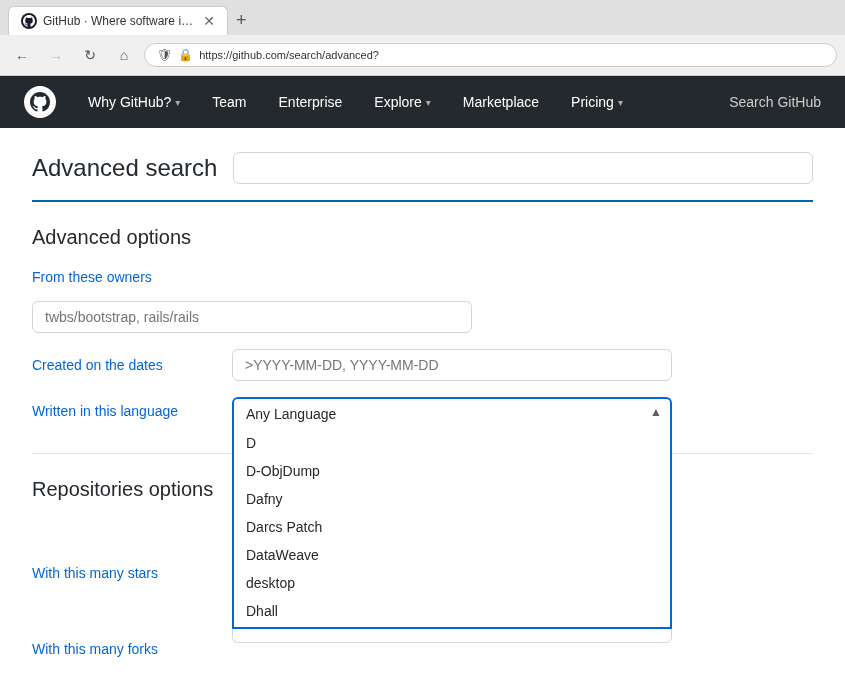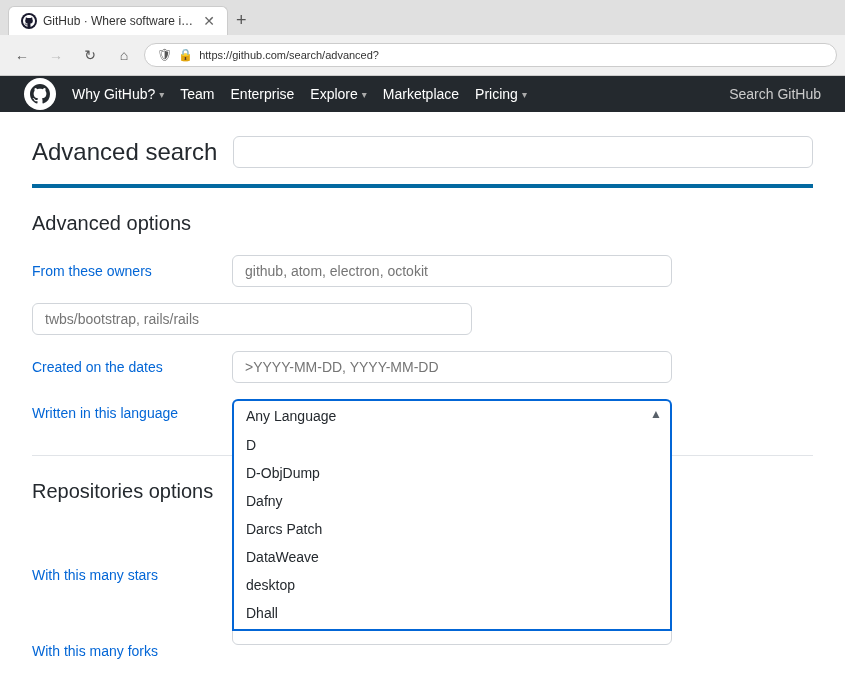--- a/index.html
+++ b/index.html
@@ -89,22 +89,22 @@
     }
     .lock-icon { color: #555; font-size: 12px; }
     .shield-icon { color: #555; font-size: 12px; }
 
     
     .gh-nav {
       background: #24292e;
       padding: 3px 24px;
       display: flex;
       align-items: center;
-      height: 36px;
-      gap: 16px;
+      height: 52px;
+      gap: 32px;
     }
     .gh-logo {
       width: 32px; height: 32px;
       background: #fff;
       border-radius: 50%;
       display: flex; align-items: center; justify-content: center;
       flex-shrink: 0;
     }
     .gh-logo svg { fill: #24292e; }
     .nav-link {
@@ -131,21 +131,21 @@
       padding: 24px 32px;
       max-width: 900px;
     }
 
     .advanced-search-header {
       display: flex;
       align-items: center;
       gap: 16px;
       margin-bottom: 24px;
       padding-bottom: 16px;
-      border-bottom: 4px solid #0369a1;
+      border-bottom: 2px solid #0369a1;
     }
     .advanced-search-title {
       font-size: 24px;
       font-weight: 400;
       color: #24292e;
     }
     .search-input-header {
       flex: 1;
       height: 32px;
       border: 1px solid #d1d5da;
@@ -337,21 +337,20 @@
   <div class="advanced-search-header">
     <h1 class="advanced-search-title">Advanced search</h1>
     <input type="text" class="search-input-header" style="">
   </div>
 
   <section>
     <h2 class="section-title">Advanced options</h2>
 
     <div class="form-group">
       <label class="form-label">From these owners</label>
-      <input type="text" class="form-input" placeholder="github, atom, electron, octokit" style="">
     </div>
 
     <div class="form-group">
       <input type="text" class="form-input" placeholder="twbs/bootstrap, rails/rails" style="">
     </div>
 
     <div class="form-group">
       <label class="form-label">Created on the dates</label>
       <input type="text" class="form-input" placeholder="&gt;YYYY-MM-DD, YYYY-MM-DD" style="">
     </div>

